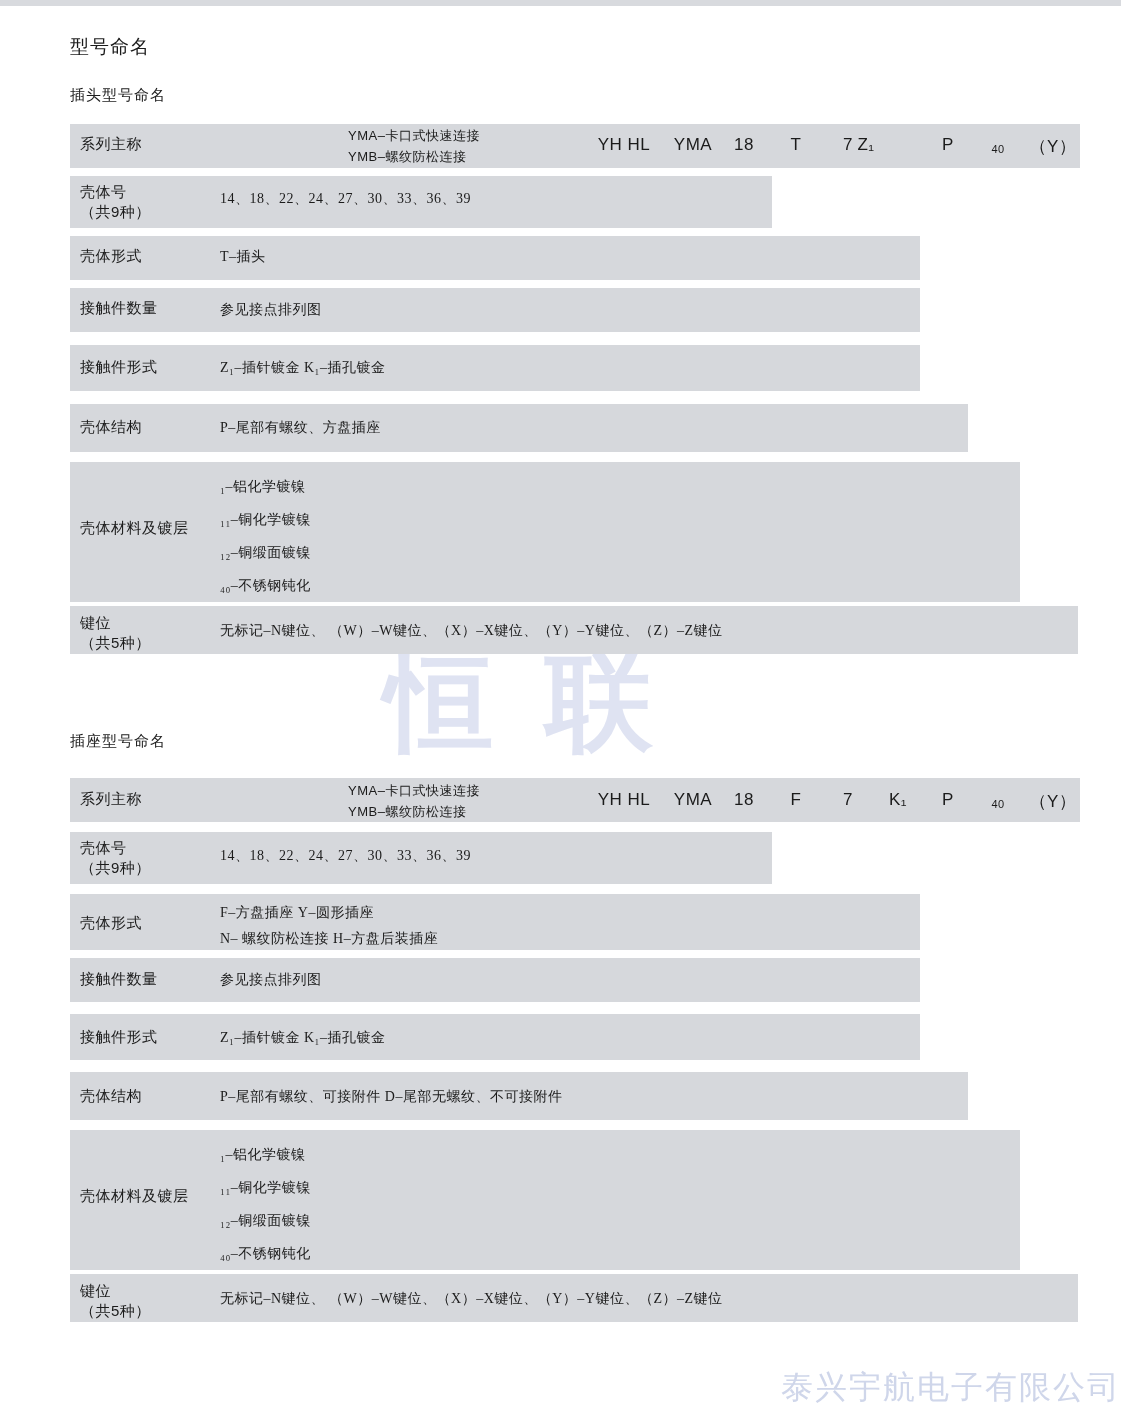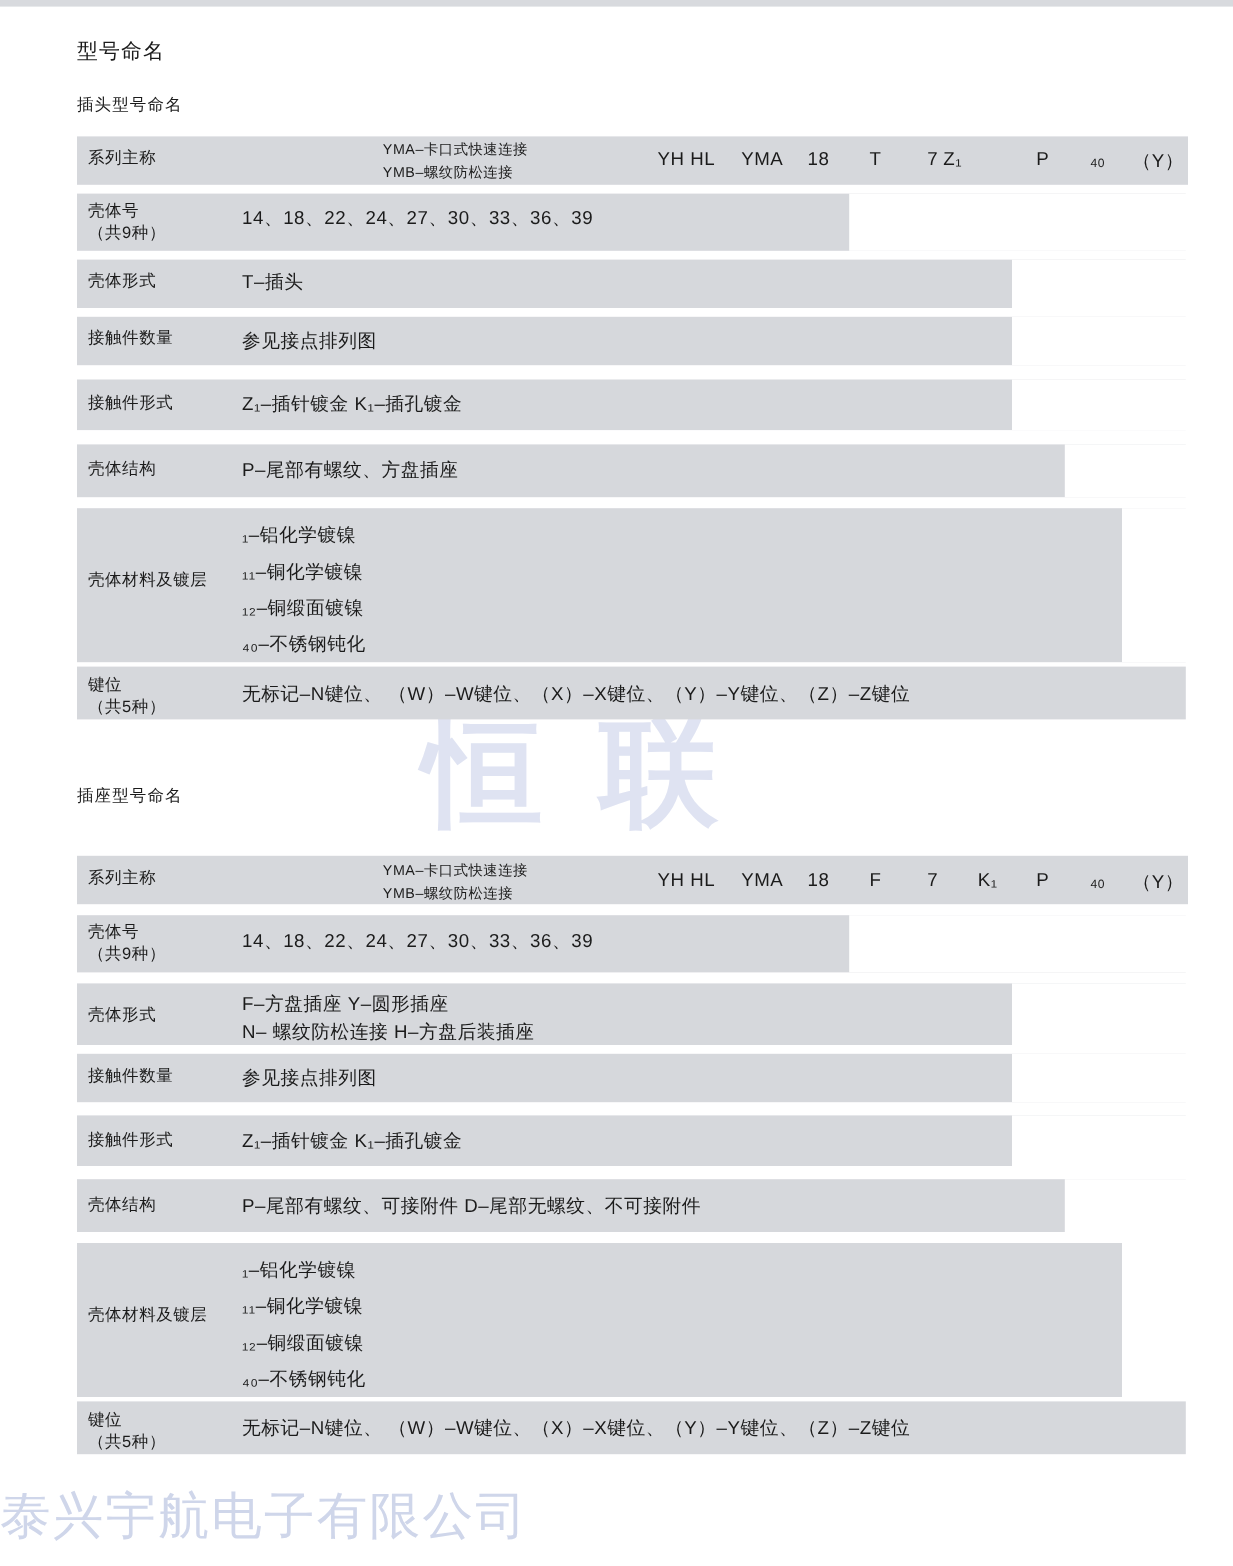--- a/index.html
+++ b/index.html
@@ -28,24 +28,24 @@
     font-size: 108px;
     letter-spacing: 6px;
     z-index: 0;
     user-select: none;
   }
   .wm-bottom {
     position: absolute;
     left: 0;
     right: 0;
     bottom: 14px;
-    text-align: left;
+    text-align: right;
     color: #cfd6ea;
     font-family: "Liberation Serif", serif;
-    font-size: 46px;
+    font-size: 32px;
     letter-spacing: 2px;
     z-index: 0;
     user-select: none;
     margin-top: 16px;
   }
 
   .content { position: relative; z-index: 2; }
 
   .h-title {
     position: absolute;
@@ -67,24 +67,25 @@
   }
   .label {
     position: absolute;
     font-size: 15px;
     line-height: 20px;
     letter-spacing: 0.5px;
     white-space: pre-line;
   }
   .val {
     position: absolute;
-    font-size: 17px;
+    font-size: 14px;
     line-height: 22px;
     letter-spacing: 0.5px;
     white-space: pre-line;
+    font-family: Liberation Serif, serif;
   }
   .code {
     position: absolute;
     font-size: 17px;
     letter-spacing: 0.5px;
     text-align: center;
   }
   .code.sm { font-size: 11px; }
   .series-desc {
     position: absolute;
@@ -161,21 +162,21 @@
     <div class="val" style="left:220px; top:246px;">T–插头</div>
     <div class="val" style="left:220px; top:299px;">参见接点排列图</div>
     <div class="val" style="left:220px; top:357px;">Z₁–插针镀金      K₁–插孔镀金</div>
     <div class="val" style="left:220px; top:417px;">P–尾部有螺纹、方盘插座</div>
     <div class="val" style="left:220px; top:470px; line-height:33px;">₁–铝化学镀镍
 ₁₁–铜化学镀镍
 ₁₂–铜缎面镀镍
 ₄₀–不锈钢钝化</div>
     <div class="val" style="left:220px; top:620px;">无标记–N键位、  （W）–W键位、（X）–X键位、（Y）–Y键位、（Z）–Z键位</div>
 
-    <div class="sub-title" style="top:714px;">插座型号命名</div>
+    <div class="sub-title" style="top:732px;">插座型号命名</div>
 
     <div class="band" style="left:70px; top:778px; width:1010px; height:44px;"></div>
     <div class="band" style="left:70px; top:832px; width:1008px; height:52px;"></div>
     <div class="band" style="left:70px; top:894px; width:1008px; height:56px;"></div>
     <div class="band" style="left:70px; top:958px; width:1008px; height:44px;"></div>
     <div class="band" style="left:70px; top:1014px; width:1008px; height:46px;"></div>
     <div class="band" style="left:70px; top:1072px; width:1008px; height:48px;"></div>
     <div class="band" style="left:70px; top:1130px; width:1008px; height:140px;"></div>
     <div class="band" style="left:70px; top:1274px; width:1008px; height:48px;"></div>
 

